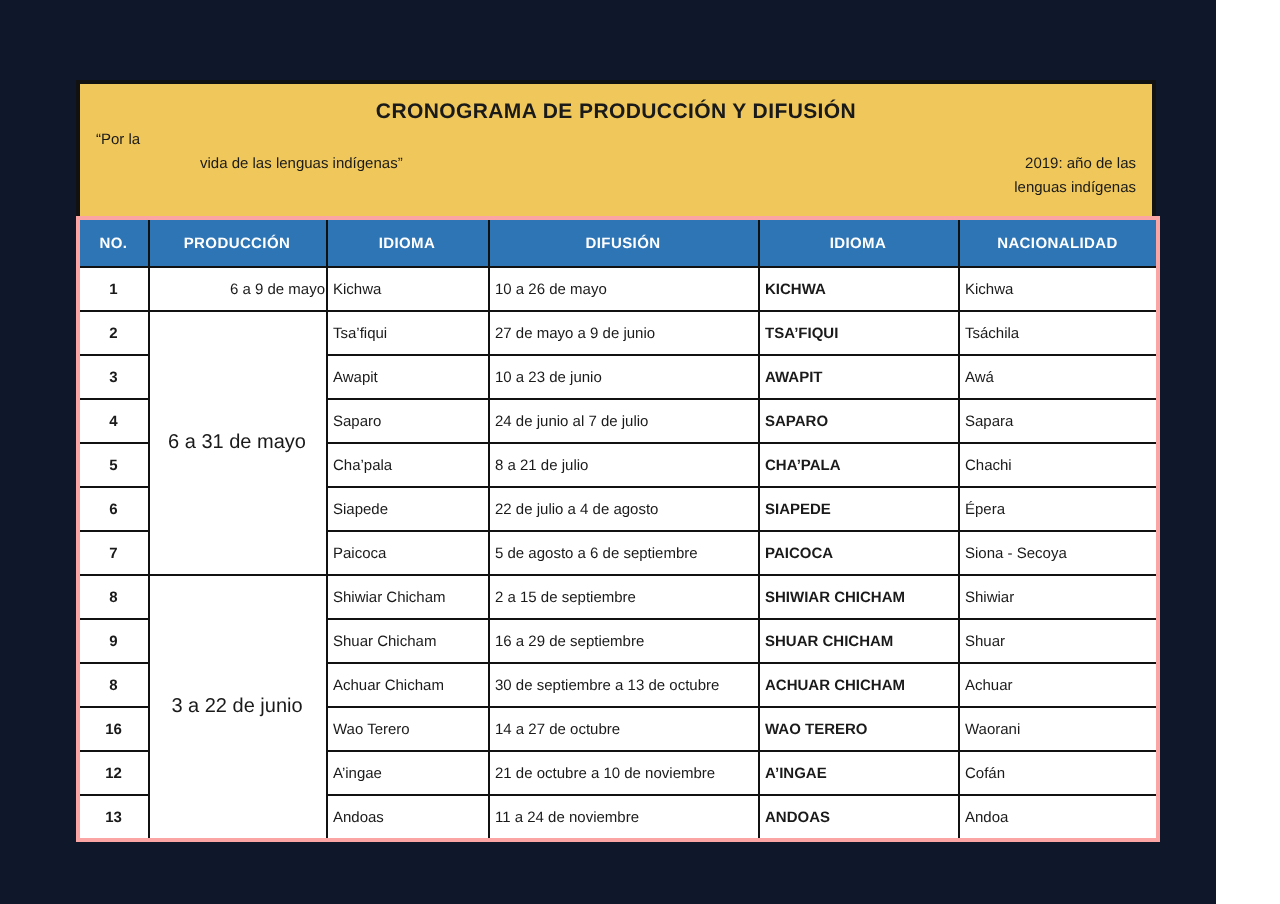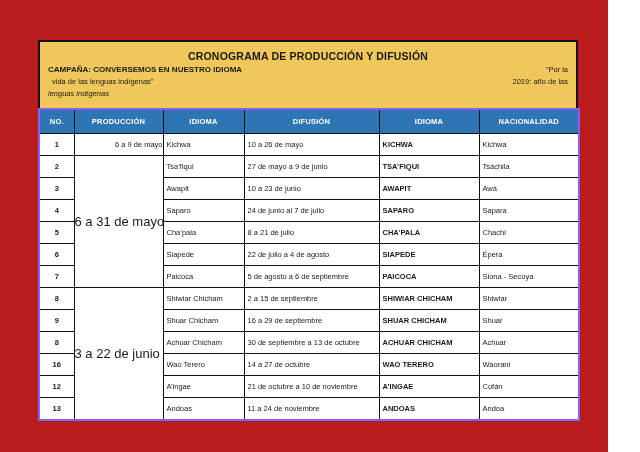--- a/index.html
+++ b/index.html
@@ -9,21 +9,21 @@
     width: 640px;
     height: 452px;
     font-family: "Liberation Sans", sans-serif;
     color: #1a1a1a;
     -webkit-font-smoothing: antialiased;
   }
   .page {
     position: relative;
     width: 608px;
     height: 452px;
-    background: #b91c1c;
+    background: #0f172a;
     overflow: hidden;
   }
   .sheet {
     position: absolute;
     left: 38px;
     top: 40px;
     width: 540px;
   }
   
   .banner {
@@ -47,34 +47,33 @@
     align-items: baseline;
     margin-top: 3px;
   }
   .campaign-bold {
     font-weight: bold;
     font-size: 8px;
   }
   .small-txt {
     font-size: 7.5px;
   }
-  .subline-left { padding-left: 4px; }
+  .subline-left { padding-left: 4px; margin-left: 48px; }
   .banner .center-bottom {
-    text-align: left;
+    text-align: right;
     font-size: 7.5px;
     margin-top: 3px;
-    font-style: italic;
   }
   
   table.schedule {
     border-collapse: collapse;
     table-layout: fixed;
     width: 540px;
     margin-top: -2px;
-    border: 2px solid #8b5cf6;
+    border: 2px solid #fca5a5;
     background: #ffffff;
   }
   col.c-no   { width: 35px; }
   col.c-prod { width: 89px; }
   col.c-idio { width: 81px; }
   col.c-dif  { width: 135px; }
   col.c-idio2{ width: 100px; }
   col.c-nac  { width: 100px; }
   .schedule th {
     background: #2E75B6;
@@ -96,35 +95,35 @@
     white-space: nowrap;
     overflow: hidden;
   }
   td.cell-no {
     text-align: center;
     font-weight: bold;
     padding: 0;
   }
   td.cell-prod-first { text-align: right; }
   td.cell-prod-merged {
+    text-align: center;
     padding: 0;
-    font-size: 13px;
+    font-size: 10px;
   }
   td.cell-upper { font-weight: bold; }
 </style>
 </head>
 <body>
 
 <div class="page">
   <div class="sheet">
 
     <div class="banner">
       <div class="doc-title">CRONOGRAMA DE PRODUCCIÓN Y DIFUSIÓN</div>
       <div class="line-row">
-        <span class="campaign-bold">CAMPAÑA: CONVERSEMOS EN NUESTRO IDIOMA</span>
         <span class="small-txt">“Por la</span>
       </div>
       <div class="line-row">
         <span class="small-txt subline-left">vida de las lenguas indígenas”</span>
         <span class="small-txt">2019: año de las</span>
       </div>
       <div class="center-bottom">lenguas indígenas</div>
     </div>
 
     <table class="schedule">

